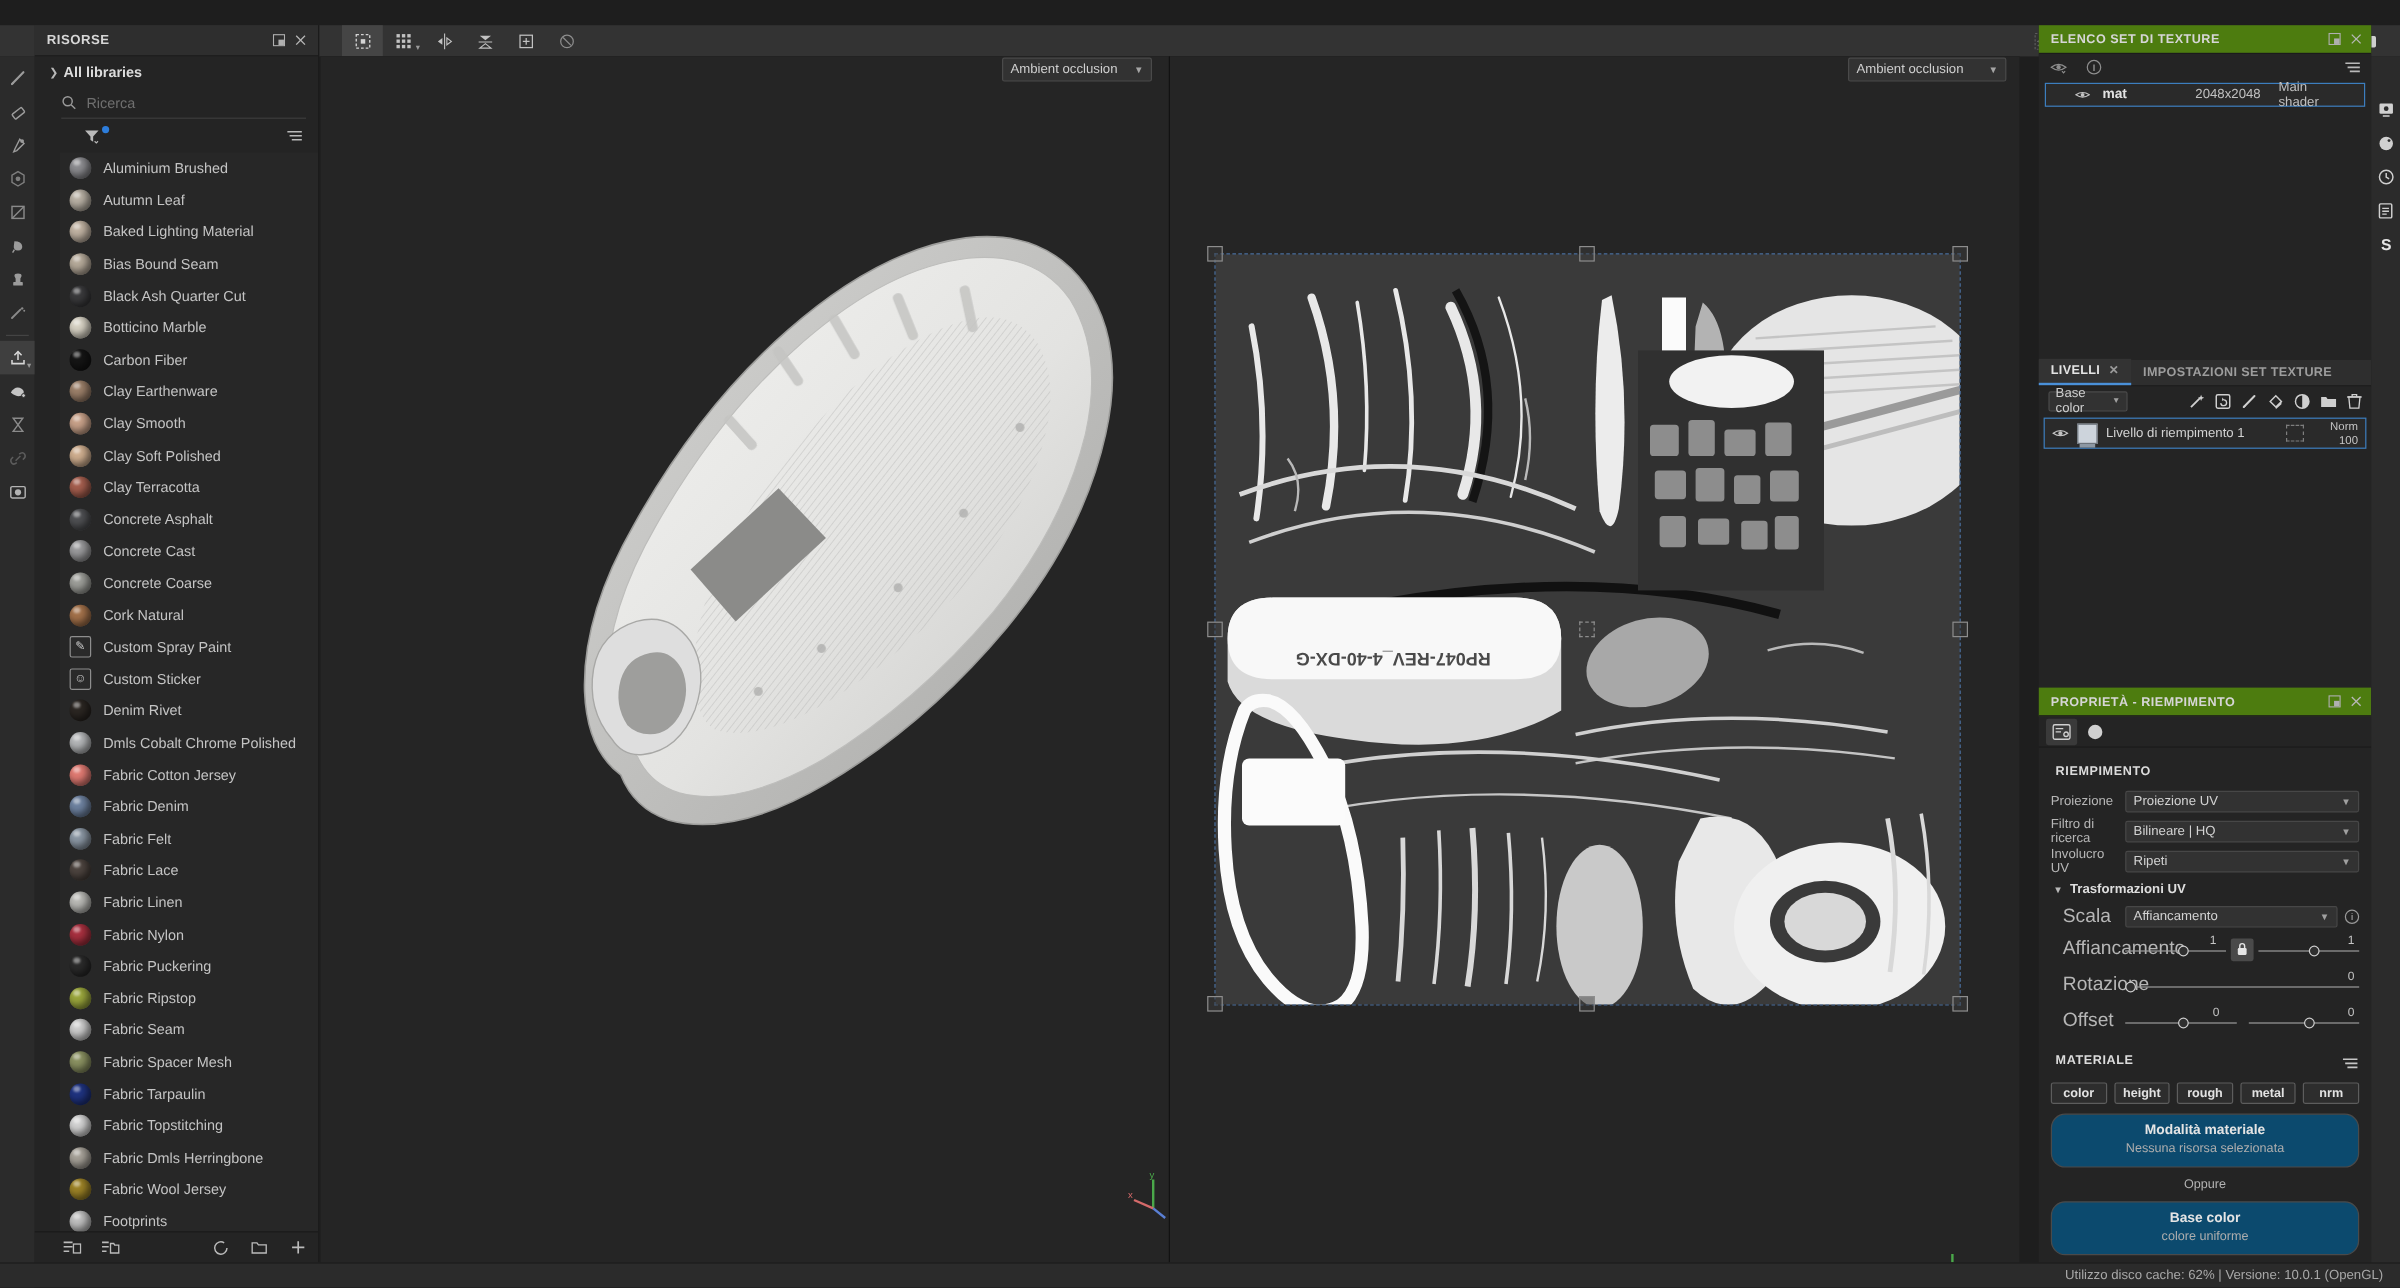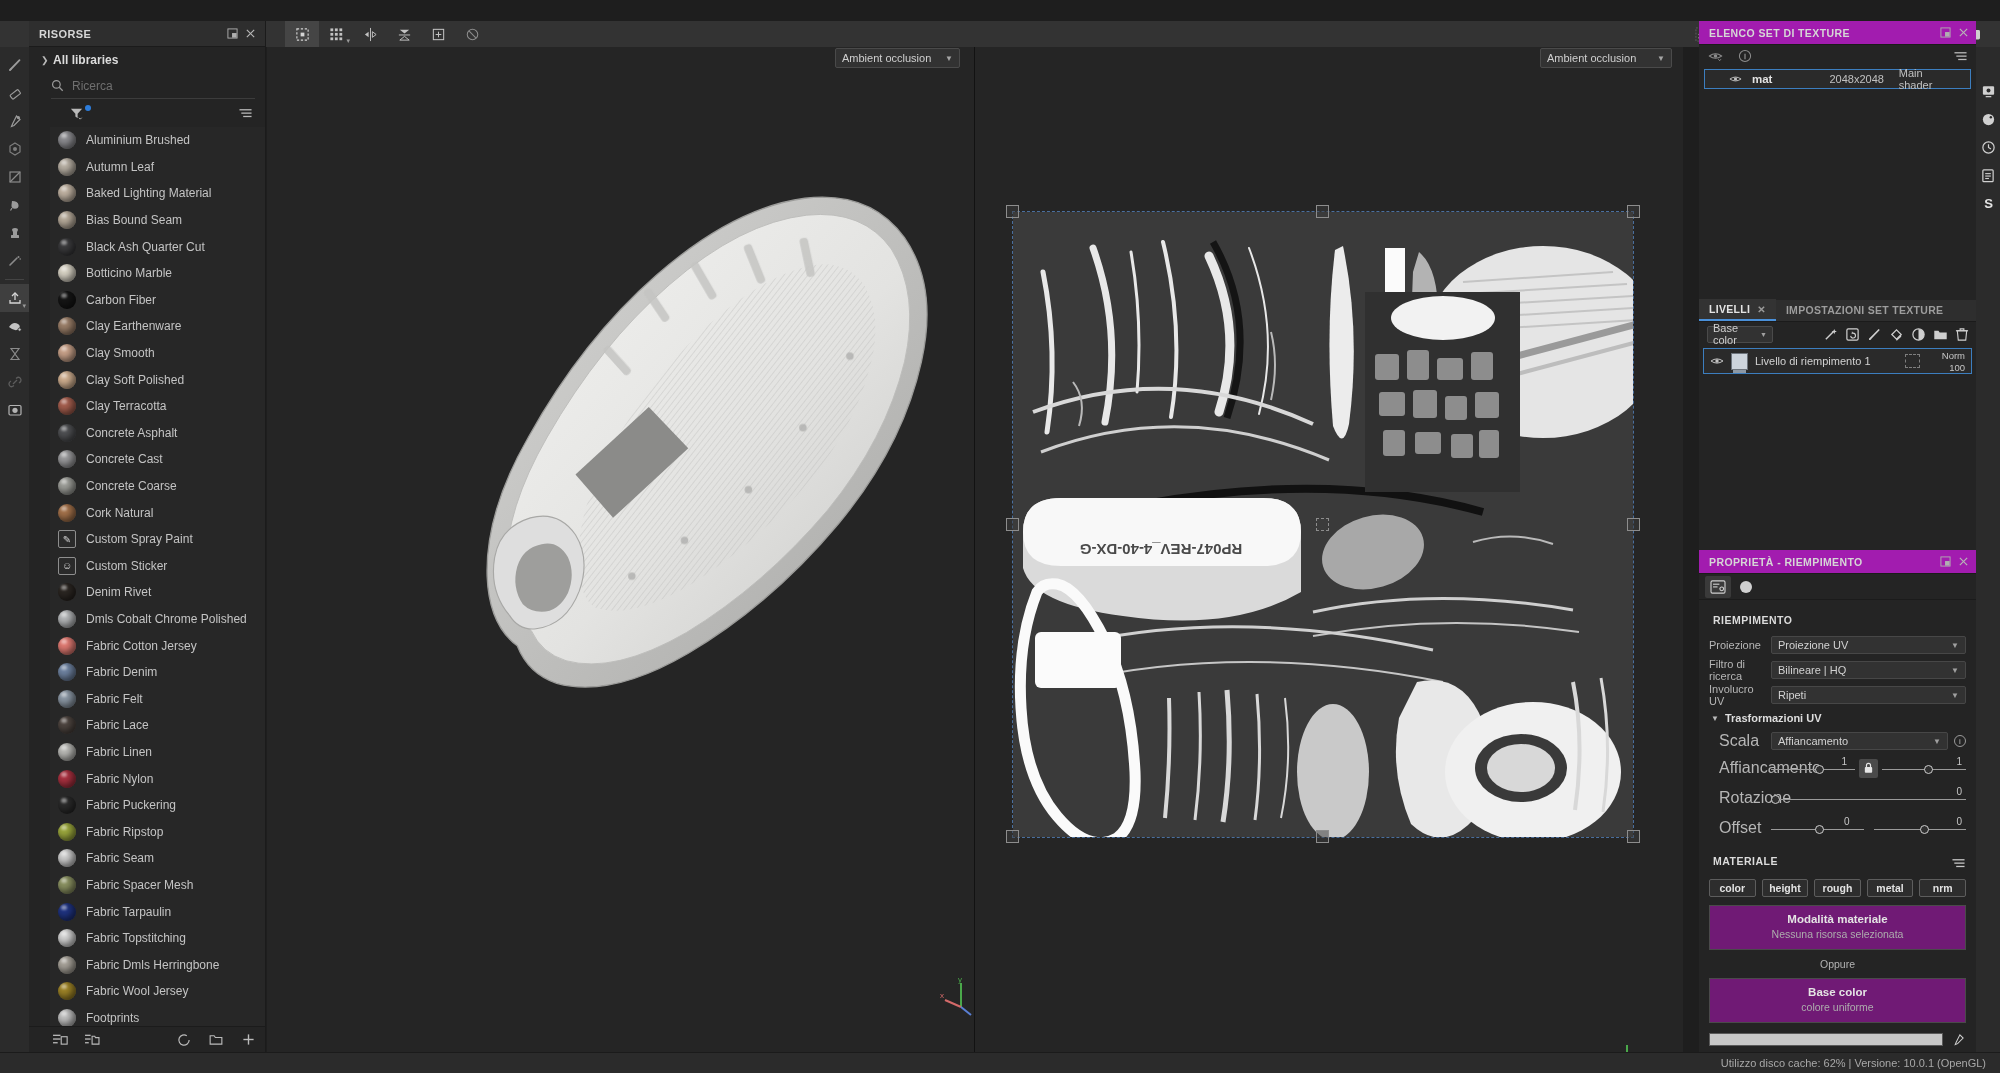--- a/index.html
+++ b/index.html
@@ -144,21 +144,21 @@
   }
   .uvhandle {
     position:absolute; width:13px; height:13px; border:1px solid #8d8d8d; background:rgba(60,60,60,.5);
   }
 
   
   .rightdock { position:absolute; right:24px; top:21px; width:277px; height:1031px; background:#242424; }
 
   .dock-sect { position:absolute; left:0; width:277px; background:#242424; }
   .dock-head {
-    height:24px; background:#a21caf; display:flex; align-items:center; padding:0 4px 0 10px;
+    height:24px; background:#4d7c0f; display:flex; align-items:center; padding:0 4px 0 10px;
     border-bottom:1px solid #1b1b1b;
   }
   .dock-head .ttl { font-size:10.5px; font-weight:bold; letter-spacing:.4px; color:#d6d6d6; flex:1; }
 
   .tsl-tools { height:22px; display:flex; align-items:center; padding:0 8px; gap:14px; }
   .tsl-tools .sp { flex:1; }
   .tiny-ico { width:16px; height:16px; display:flex; align-items:center; justify-content:center; color:#8d8d8d; cursor:default; }
 
   .tsl-row {
     margin:2px 5px; height:20px; display:flex; align-items:center;
@@ -239,21 +239,21 @@
   .mat-hdr .gt { font-size:10.5px; font-weight:bold; letter-spacing:.5px; color:#dcdcdc; flex:1; }
 
   .chanrow { display:flex; gap:6px; justify-content:space-between; margin-bottom:8px; }
   .chanbtn {
     flex:1; height:18px; background:#2d2d2d; border:1px solid #5d5d5d; border-radius:2px;
     display:flex; align-items:center; justify-content:center;
     font-size:10.5px; font-weight:bold; color:#e2e2e2; cursor:default;
   }
 
   .dropzone {
-    border:1px solid #4a4a4a; background:#701a75; border-radius:0; padding:7px 0 9px 0;
+    border:1px solid #4a4a4a; background:#0c4a6e; border-radius:12px; padding:7px 0 9px 0;
     text-align:center; margin-bottom:8px; cursor:default;
   }
   .dropzone .t1 { font-size:11.5px; font-weight:bold; color:#e4e4e4; margin-bottom:3px; }
   .dropzone .t2 { font-size:10.5px; color:#adadad; }
   .oppure { text-align:center; font-size:10.5px; color:#b3b3b3; margin:6px 0 8px; }
   .colorbar { display:flex; align-items:center; gap:7px; margin-bottom:8px; }
   .colorswatch { flex:1; height:13px; background:#c8c8c8; border:1px solid #5a5a5a; cursor:default; }
 
   
   .statusbar {
@@ -996,21 +996,21 @@
         <span class="layer-thumb"></span>
         <span class="nm">Livello di riempimento 1</span>
         <span class="layer-mask"></span>
         <span class="blend-col">
           <span>Norm</span>
           <span>100</span>
         </span>
       </div>
     </div>
 
-    <div class="dock-sect" style="top:529px; height:487px;">
+    <div class="dock-sect" style="top:552px; height:487px;">
       <div class="dock-head">
         <div class="ttl">PROPRIETÀ - RIEMPIMENTO</div>
         <div class="pt-ico">
           <svg width="11" height="11" viewBox="0 0 12 12">
             <rect x="1" y="1" width="10" height="10" fill="none" stroke="#b0b0b0" stroke-width="1"></rect>
             <rect x="5.5" y="5.5" width="5" height="5" fill="#b0b0b0"></rect>
           </svg>
         </div>
         <div class="pt-ico">
           <svg width="11" height="11" viewBox="0 0 12 12">

